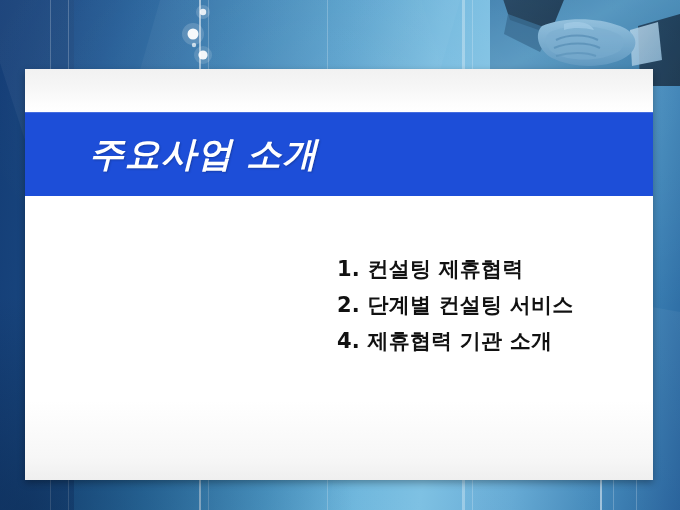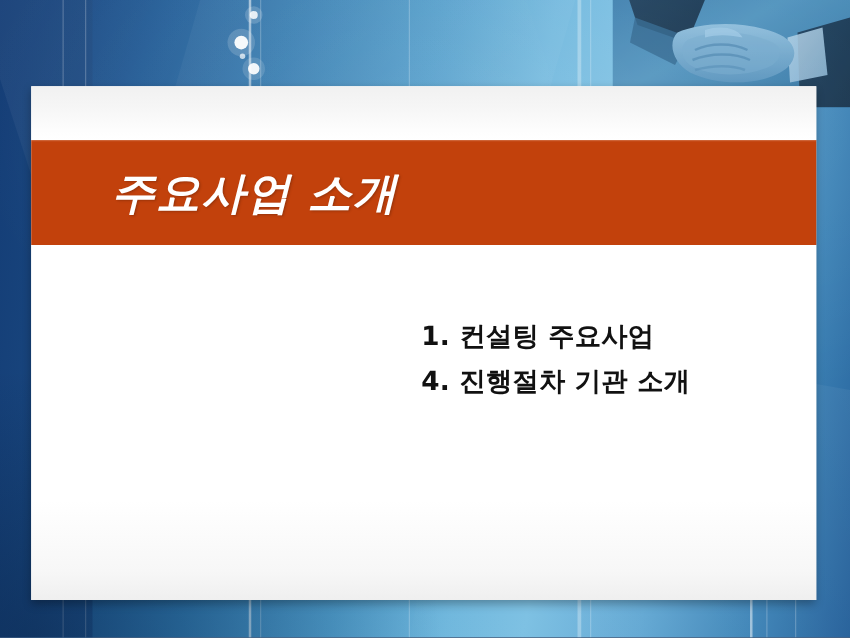--- a/index.html
+++ b/index.html
@@ -104,21 +104,21 @@
   .card-top {
     position: absolute;
     left: 0; top: 0; right: 0;
     height: 43px;
     background: linear-gradient(to bottom, #f1f1f1 0%, #f6f6f6 40%, #fdfdfd 82%, #ffffff 100%);
   }
   .title-bar {
     position: absolute;
     left: 0; top: 43px; right: 0;
     height: 84px;
-    background: #c2410c;
+    background: #1d4ed8;
     display: flex;
     align-items: center;
     box-shadow: inset 0 1px 0 rgba(255,255,255,0.18);
     text-align: center;
   }
   .title-text {
     margin-left: 64px;
     color: #ffffff;
     font-size: 35px;
     font-weight: bold;
@@ -223,23 +223,27 @@
     <div class="card-top"></div>
 
     <div class="title-bar">
       <div class="title-text">주요사업 소개</div>
     </div>
 
     <div class="card-body">
       <div class="agenda">
         <div class="agenda-item">
           <span>1.</span>
-          <span>컨설팅 주요사업</span>
+          <span>컨설팅 제휴협력</span>
+        </div>
+        <div class="agenda-item">
+          <span>2.</span>
+          <span>단계별 컨설팅 서비스</span>
         </div>
         <div class="agenda-item">
           <span>4.</span>
-          <span>진행절차 기관 소개</span>
+          <span>제휴협력 기관 소개</span>
         </div>
       </div>
     </div>
   </div>
 
 </div>
 
 </body></html>

